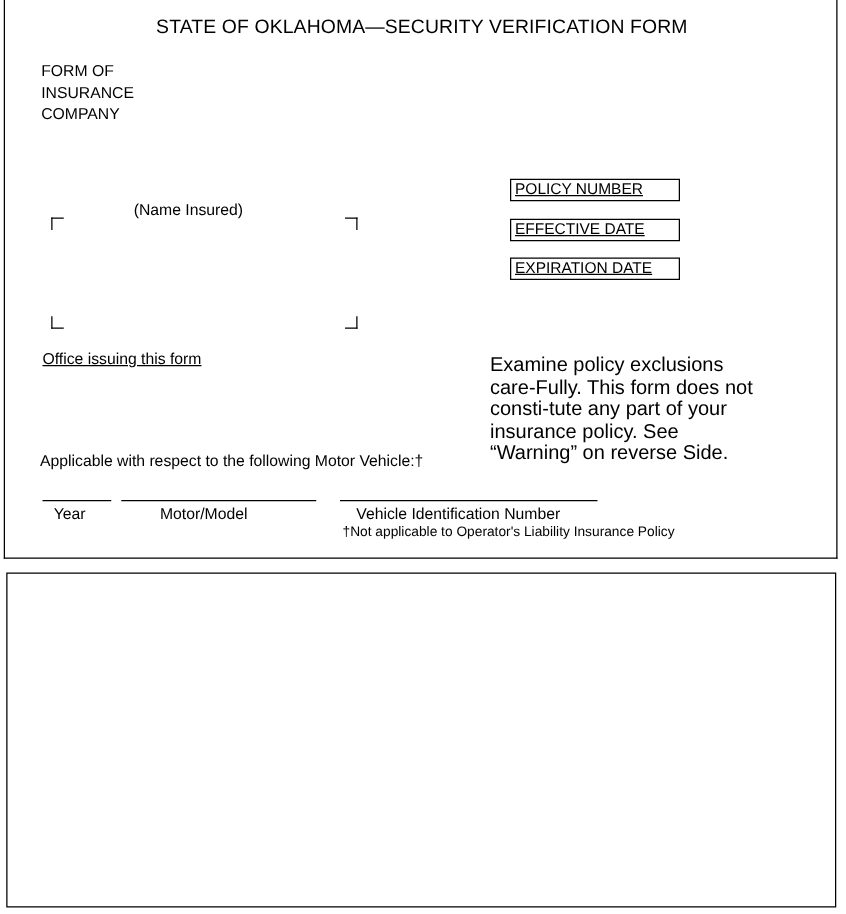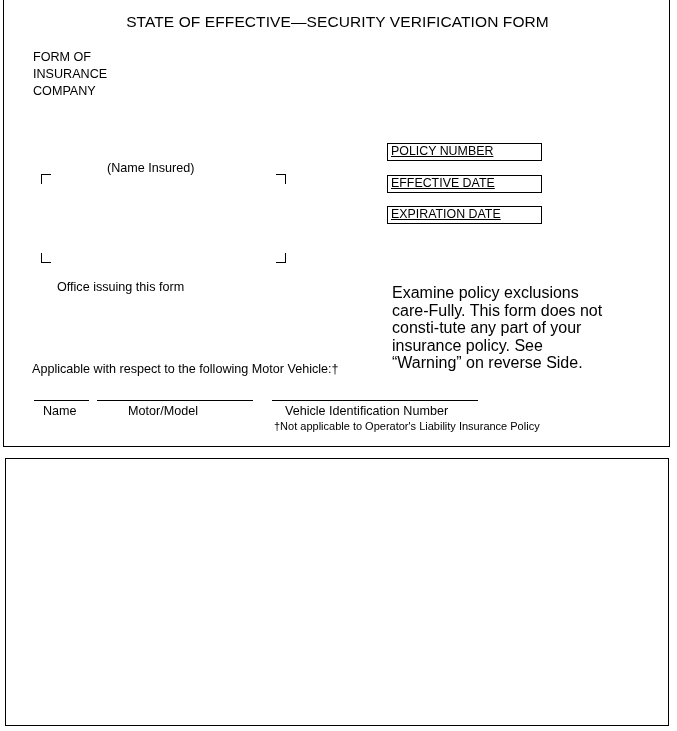--- a/index.html
+++ b/index.html
@@ -90,22 +90,22 @@
   .corner.br { border-right: 1.4px solid #000; border-bottom: 1.4px solid #000; }
 
   #insured-corner-tl { left: 37px;  top: 174px; }
   #insured-corner-tr { left: 272px; top: 174px; }
   #insured-corner-bl { left: 37px;  top: 253px; }
   #insured-corner-br { left: 272px; top: 253px; }
 
   
   .field-box {
     position: absolute;
-    left: 383px;
-    width: 155px;
+    left: 404px;
+    width: 136px;
     height: 18px;
     border: 1.7px solid #000;
     box-sizing: border-box;
     background: #fff;
   }
   .field-box .box-label {
     display: block;
     font-size: 12.4px;
     line-height: 14px;
     padding-left: 3px;
@@ -116,22 +116,22 @@
   #policy-number-box    { top: 143px; }
   #effective-date-box   { top: 175px; }
   #expiration-date-box  { top: 206px; }
 
   
   #office-issuing-label {
     position: absolute;
     left: 30px;
     top: 280px;
     font-size: 12.6px;
-    white-space: nowrap;
-    margin-left: 23px;
+    text-decoration: underline;
+    white-space: nowrap;
   }
 
   
   #exclusions-note {
     position: absolute;
     left: 388px;
     top: 284px;
     width: 215px;
     font-size: 16px;
     line-height: 17.5px;
@@ -169,21 +169,21 @@
     top: 420px;
     font-size: 11px;
     white-space: nowrap;
   }
 </style>
 </head>
 <body>
 
 <div id="form-panel">
 
-  <div id="form-title">STATE OF EFFECTIVE—SECURITY VERIFICATION FORM</div>
+  <div id="form-title">STATE OF OKLAHOMA—SECURITY VERIFICATION FORM</div>
 
   <div id="insurer-name-label">FORM OF
 INSURANCE
 COMPANY</div>
 
 
   <div id="name-insured-label">(Name Insured)</div>
 
   <div class="corner tl" id="insured-corner-tl"></div>
   <div class="corner tr" id="insured-corner-tr"></div>
@@ -203,21 +203,21 @@
   <div id="office-issuing-label">Office issuing this form</div>
 
   <div id="exclusions-note">Examine policy exclusions care-Fully.  This form does not consti-tute any part of your insurance policy.  See “Warning” on reverse Side.</div>
 
   <div id="motor-vehicle-line">Applicable with respect to the following Motor Vehicle:†</div>
 
   <div class="rule" id="rule-year"></div>
   <div class="rule" id="rule-make"></div>
   <div class="rule" id="rule-vin"></div>
 
-  <div class="field-caption" id="caption-year">Name</div>
+  <div class="field-caption" id="caption-year">Year</div>
   <div class="field-caption" id="caption-make">Motor/Model</div>
   <div class="field-caption" id="caption-vin">Vehicle Identification Number</div>
 
   <div id="footnote-operator">†Not applicable to Operator's Liability Insurance Policy</div>
 </div>
 
 <div id="warning-panel">
 
   
 

